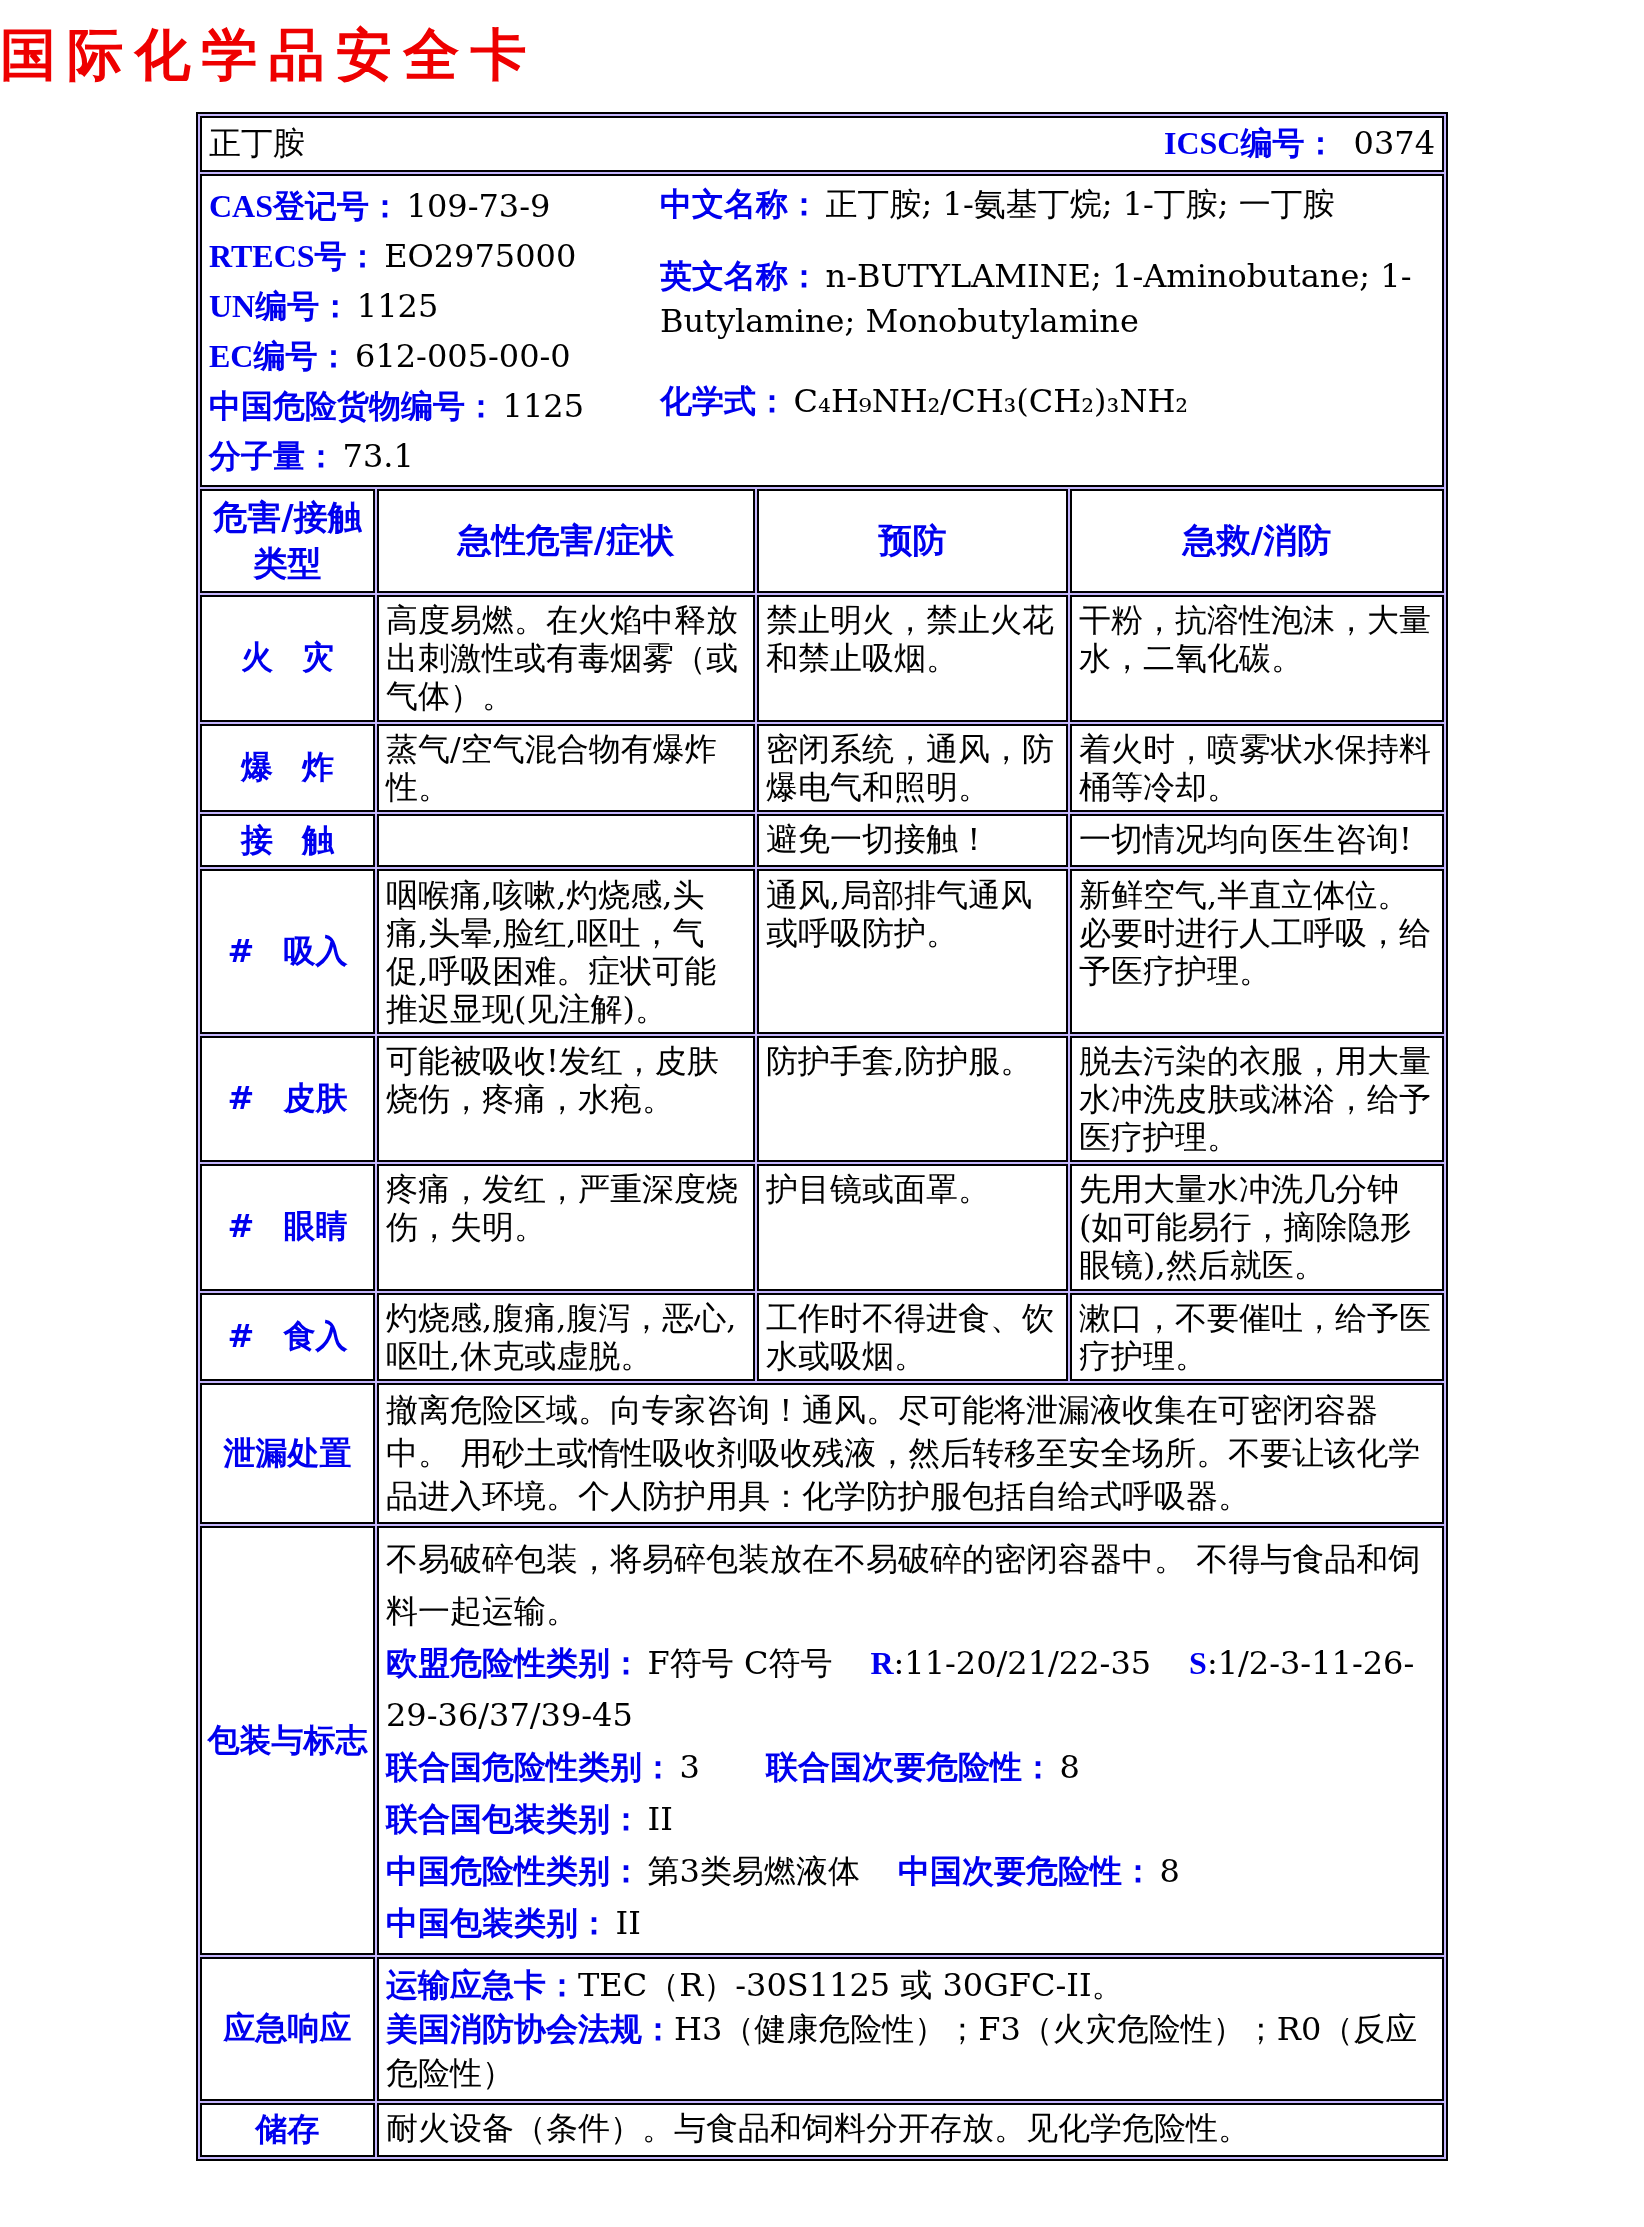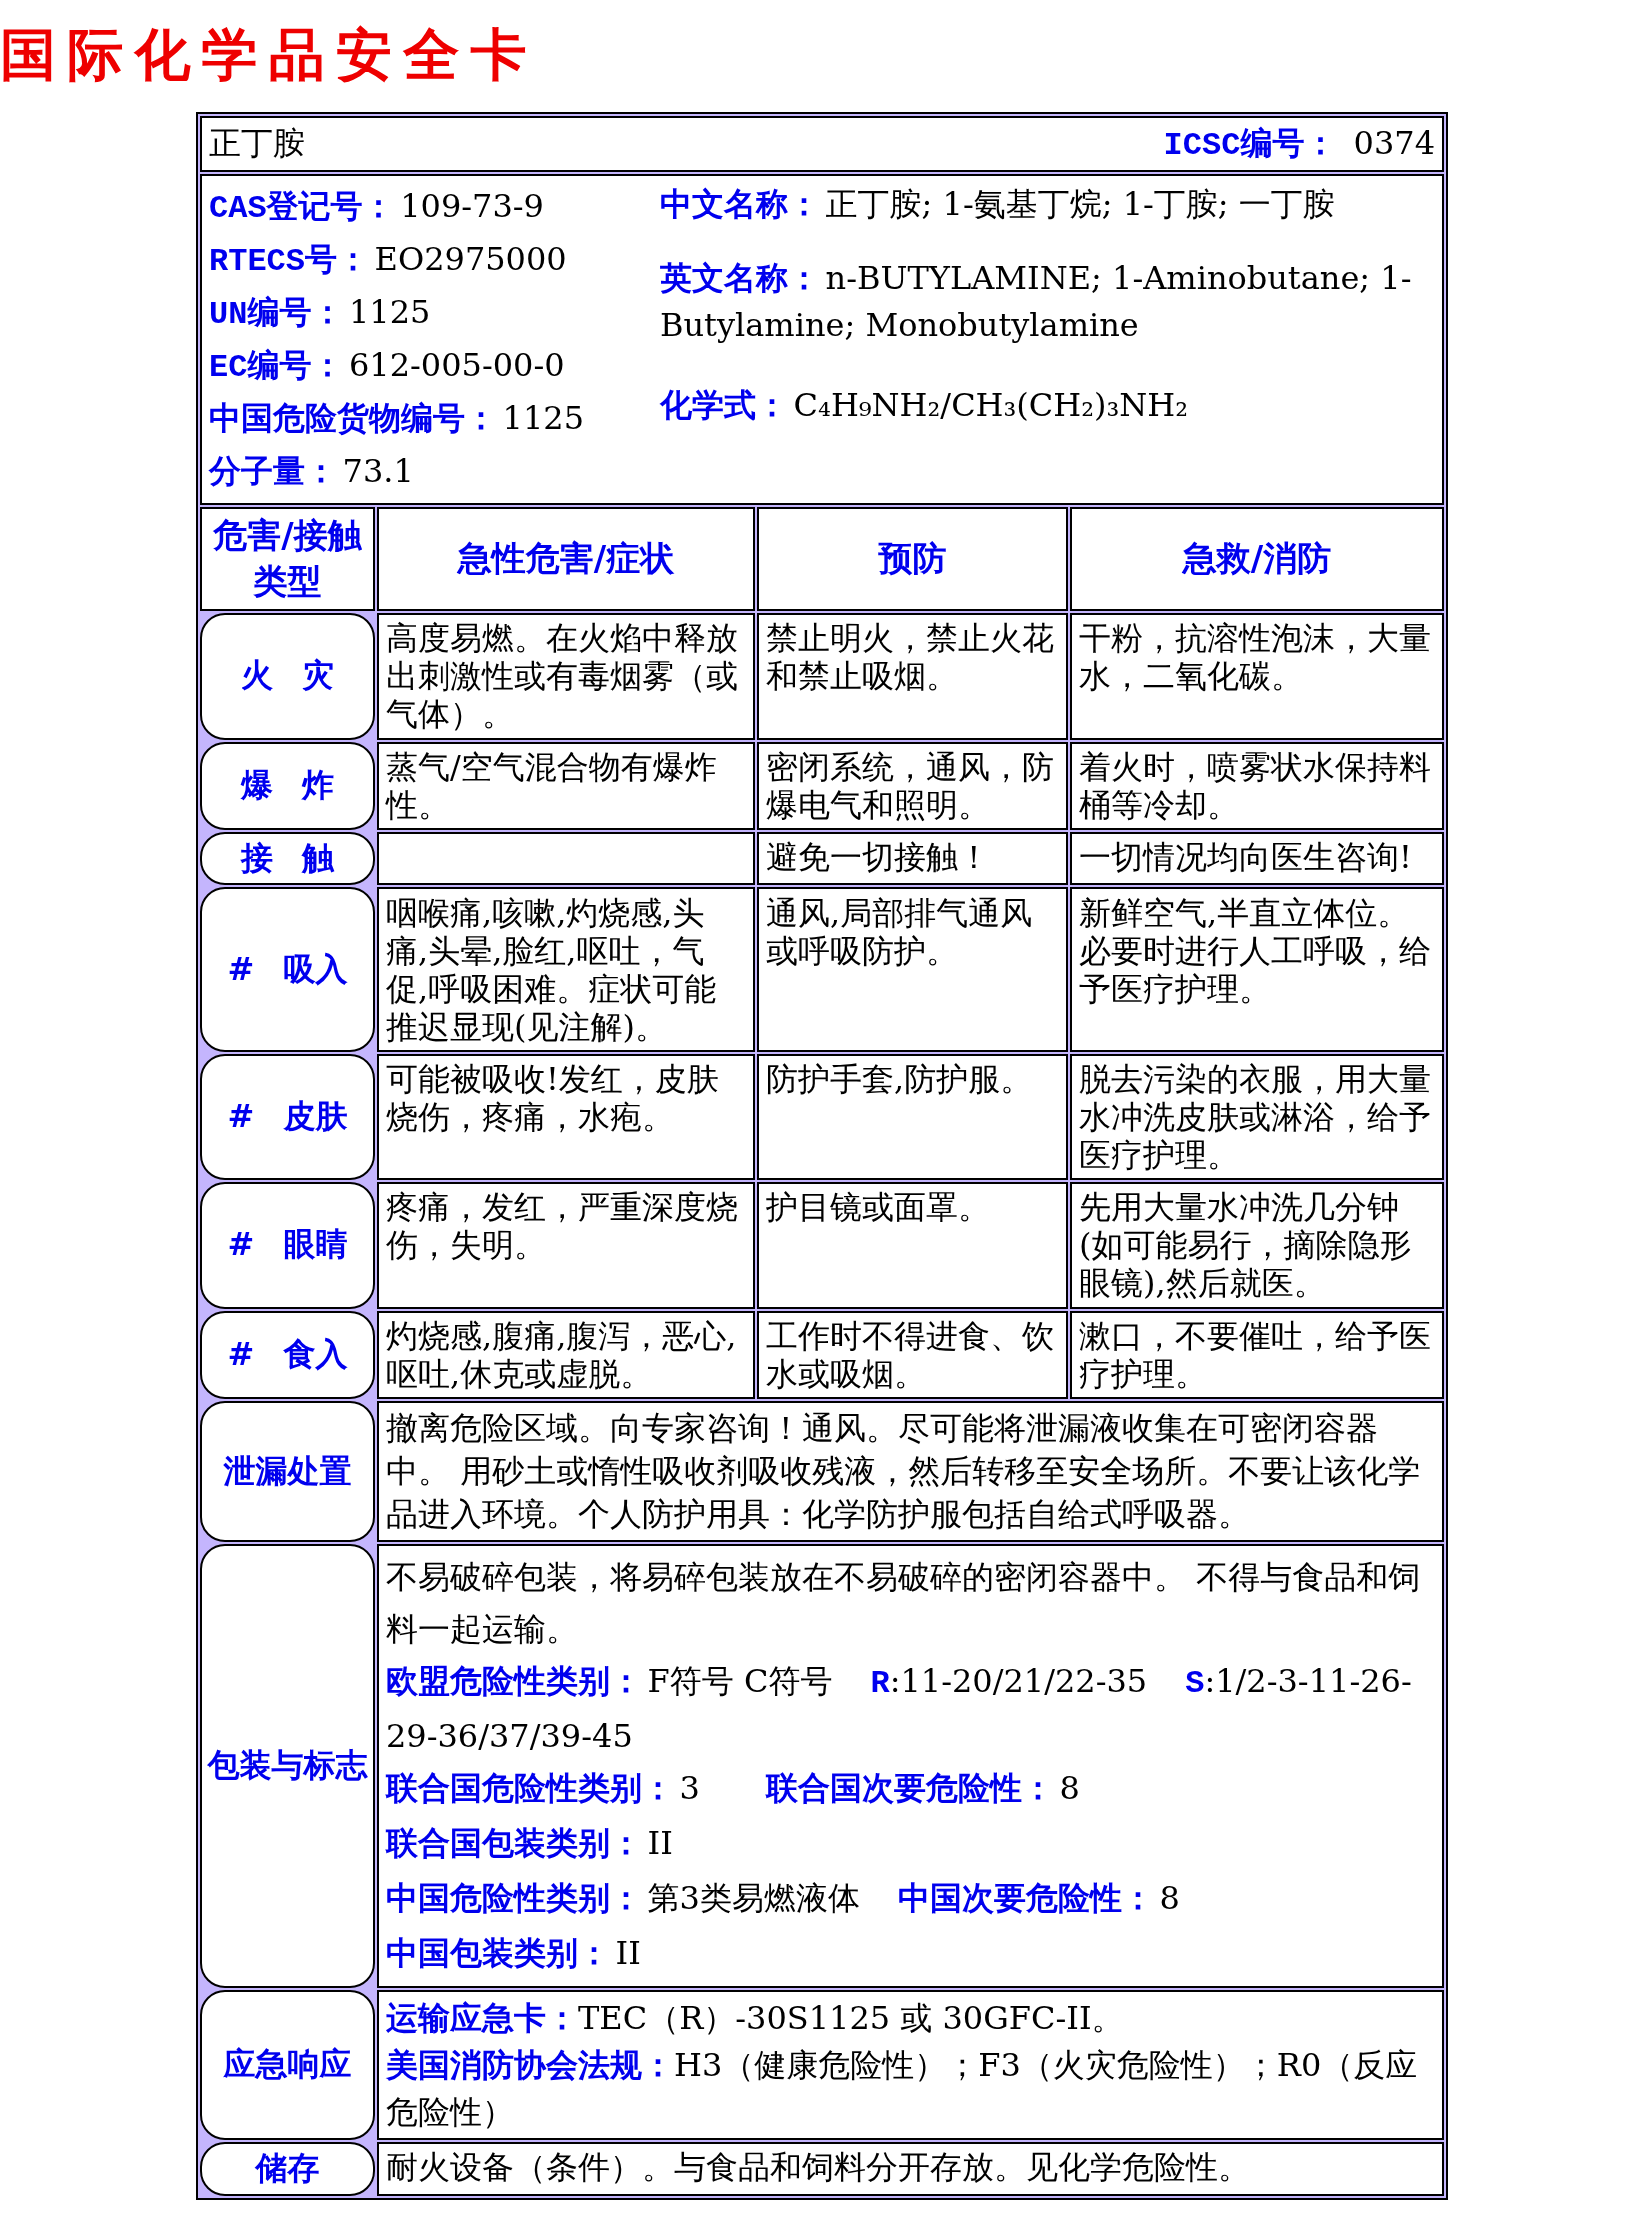--- a/index.html
+++ b/index.html
@@ -42,21 +42,21 @@
   col.c4 { width: 374px; }
 
   td, th {
     border: 2.1px solid #000;
     padding: 4.2px 7px;
     background: #fff;
     overflow: hidden;
   }
 
   .label {
-    font-family: Liberation Mono, monospace;
+    font-family: Liberation Serif, serif;
     font-weight: bold;
     color: var(--blue);
   }
   .value { color: var(--ink); }
 
   
   .name-cell { height: 55px; vertical-align: middle; font-size: 32px; }
   .name-flex { display: flex; justify-content: space-between; align-items: center; }
   .name-flex .label { font-size: 32px; }
   .icsc-group .value { margin-left: 7px; }
@@ -88,21 +88,20 @@
   
   td.type {
     font-size: 32px;
     text-align: center;
     vertical-align: middle;
     font-family: "DejaVu Sans", "Liberation Sans", sans-serif;
     font-weight: bold;
     color: var(--blue);
     word-spacing: 18px;
     padding: 2.8px 1.4px;
-    border-radius: 25px;
   }
   td.content {
     font-size: 32px;
     line-height: 38px;
     vertical-align: top;
     color: var(--ink);
   }
   tr.r-fire      td { height: 126px; }
   tr.r-explosion td { height: 78px; }
   tr.r-contact   td { height: 41px;  }

